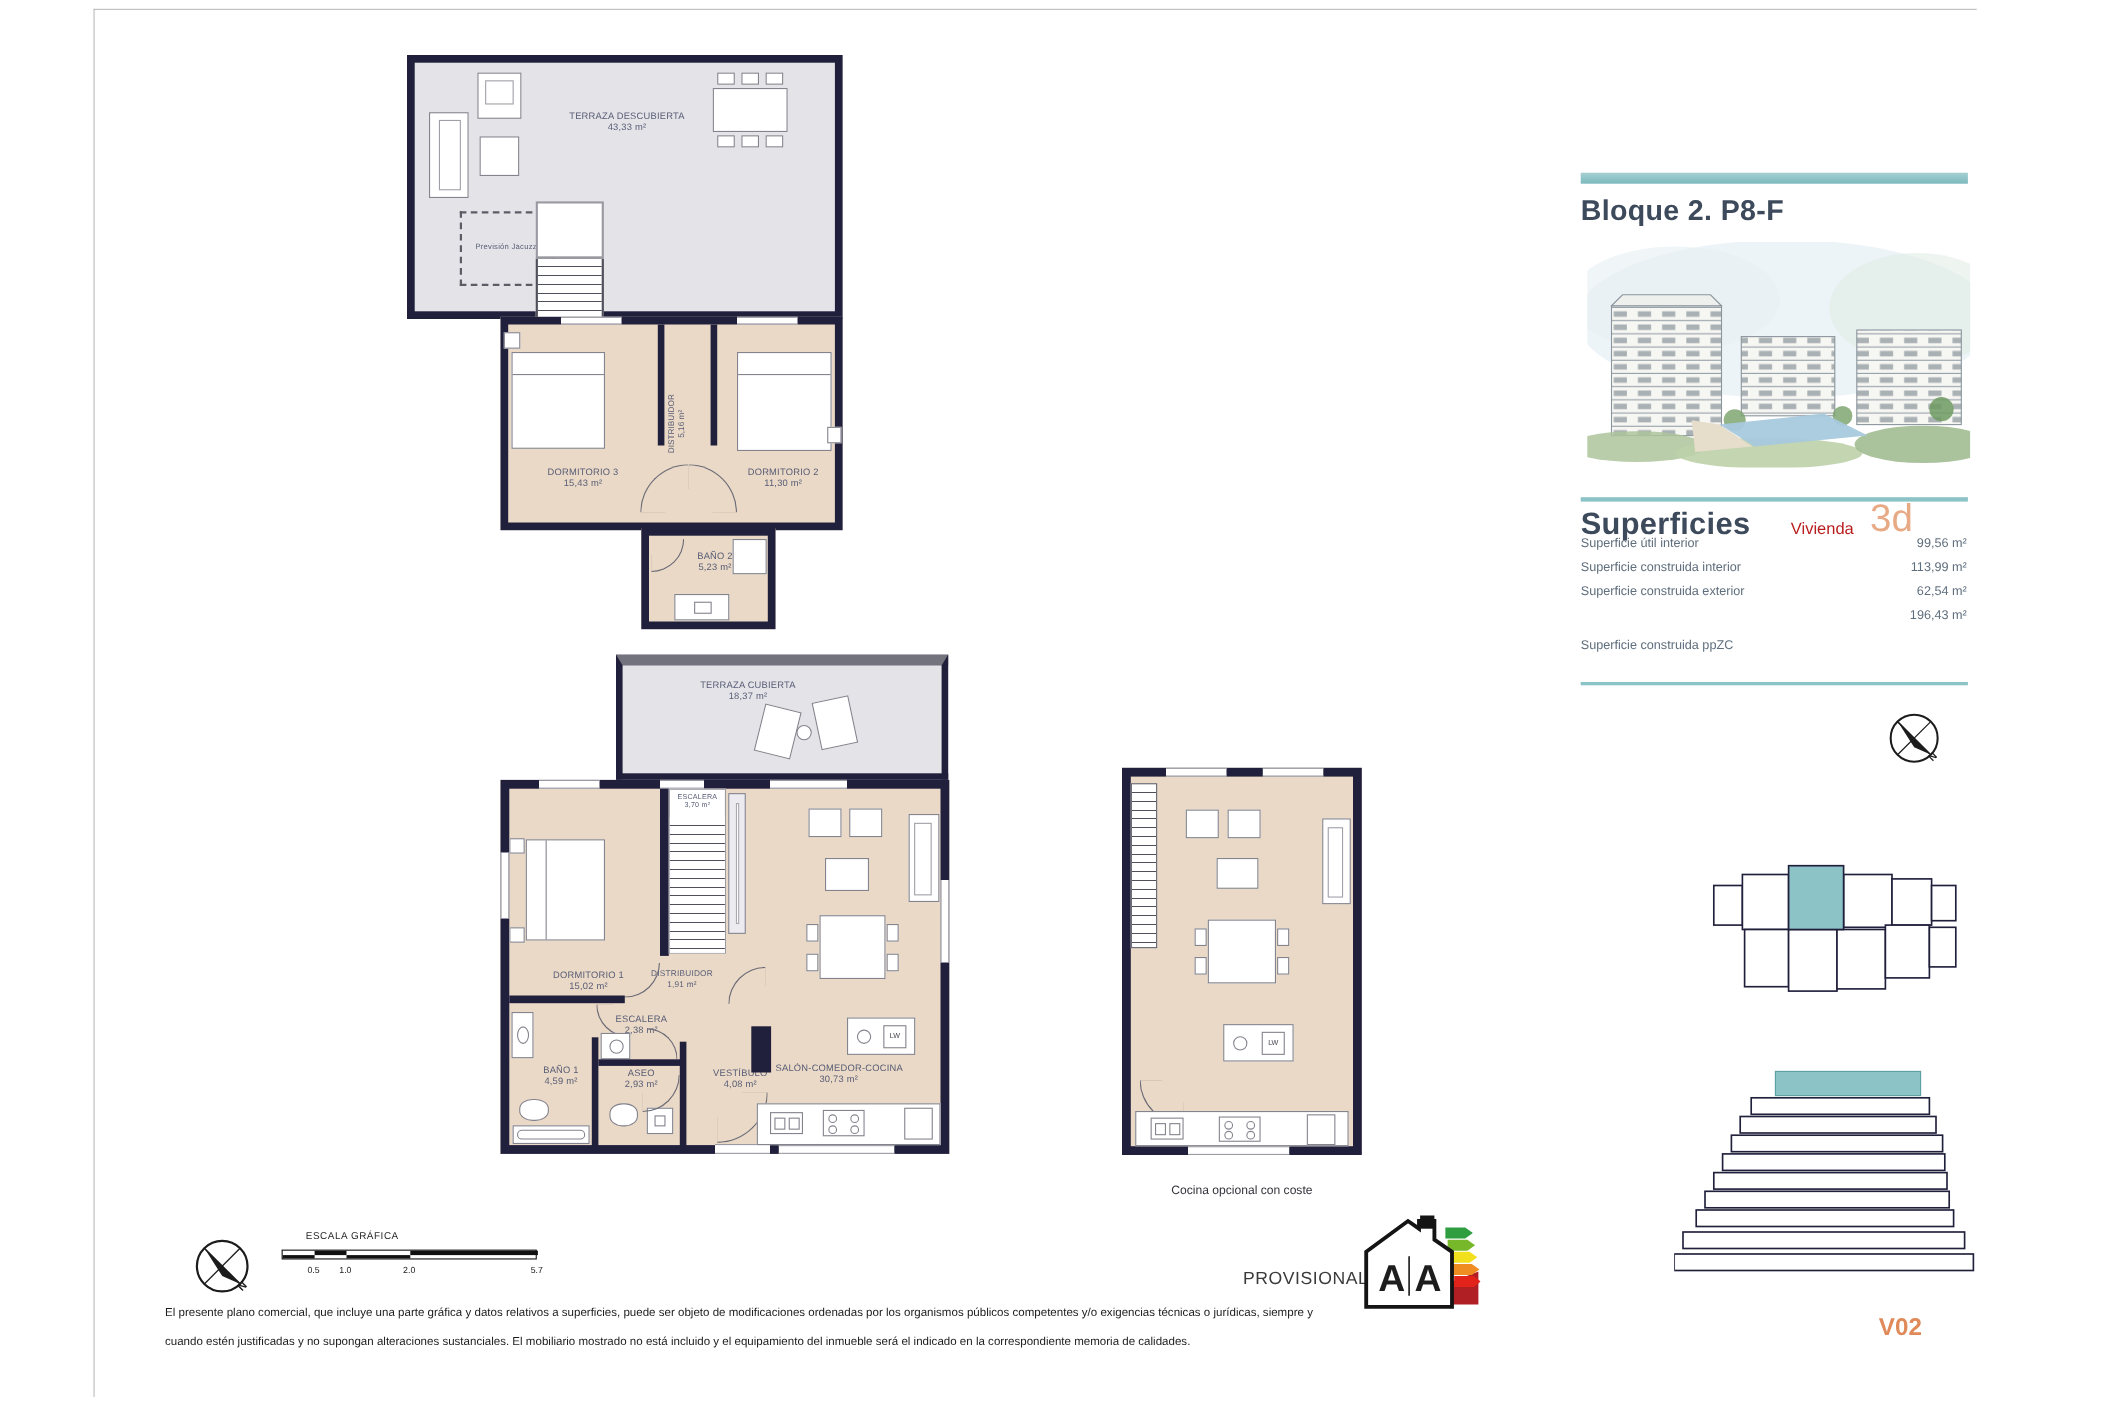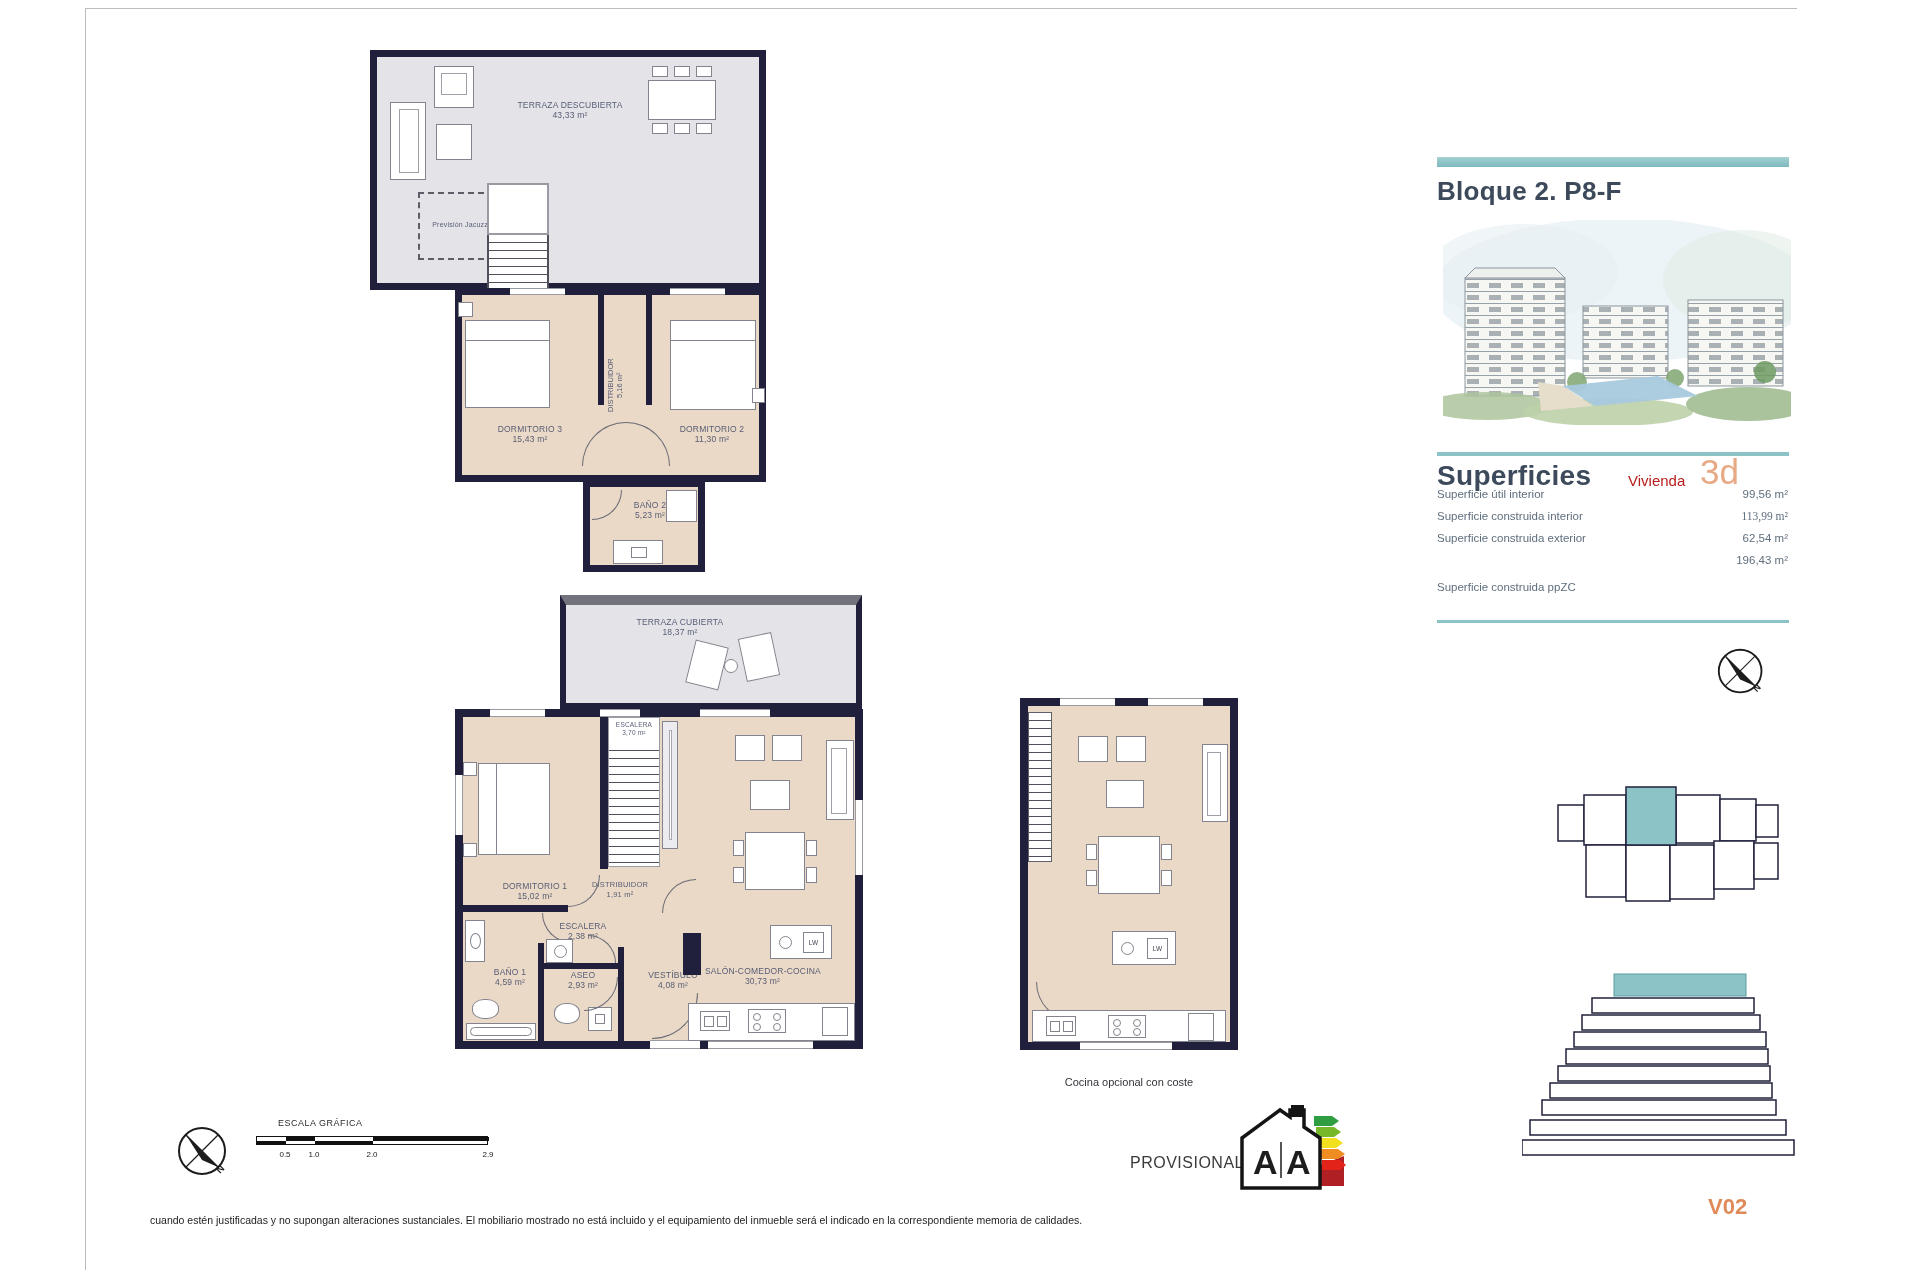--- a/index.html
+++ b/index.html
@@ -286,22 +286,23 @@
   <div class="abs" style="left:278px;top:1118px;font-size:9px;color:#2a2a2a;letter-spacing:.5px;">ESCALA GRÁFICA</div>
   <div class="abs" style="left:256px;top:1136px;width:232px;height:9px;border:1px solid #111;background:#fff;">
     <div class="abs" style="left:29px;top:0;width:29px;height:3.5px;background:#111;"></div>
     <div class="abs" style="left:116px;top:0;width:116px;height:3.5px;background:#111;"></div>
     <div class="abs" style="left:0;top:3.5px;width:29px;height:3.5px;background:#111;"></div>
     <div class="abs" style="left:58px;top:3.5px;width:58px;height:3.5px;background:#111;"></div>
   </div>
   <div class="abs" style="left:285px;top:1150px;font-size:8px;color:#222;transform:translateX(-50%);">0.5</div>
   <div class="abs" style="left:314px;top:1150px;font-size:8px;color:#222;transform:translateX(-50%);">1.0</div>
   <div class="abs" style="left:372px;top:1150px;font-size:8px;color:#222;transform:translateX(-50%);">2.0</div>
-  <div class="abs" style="left:488px;top:1150px;font-size:8px;color:#222;transform:translateX(-50%);">2.9</div>
-
+  <div class="abs" style="left:488px;top:1150px;font-size:8px;color:#222;transform:translateX(-50%);">5.7</div>
+
+  <div class="disc" style="left:150px;top:1186px;">El presente plano comercial, que incluye una parte gráfica y datos relativos a superficies, puede ser objeto de modificaciones ordenadas por los organismos públicos competentes y/o exigencias técnicas o jurídicas, siempre y</div>
   <div class="disc" style="left:150px;top:1213px;">cuando estén justificadas y no supongan alteraciones sustanciales. El mobiliario mostrado no está incluido y el equipamiento del inmueble será el indicado en la correspondiente memoria de calidades.</div>
 
   <div class="abs" style="left:1130px;top:1154px;font-size:16px;color:#3a3a3a;letter-spacing:.5px;text-align:center;">PROVISIONAL</div>
 
   <svg class="abs" style="left:1236px;top:1100px;" width="110" height="95" viewBox="0 0 110 95">
     <polygon points="82,66 108,56 108,86 82,86" fill="#b01f24"></polygon>
     <polygon points="78,16 96,16 103,21 96,26 78,26" fill="#2e9e41"></polygon>
     <polygon points="80,27 98,27 105,32 98,37 80,37" fill="#76b82a"></polygon>
     <polygon points="82,38 100,38 107,43 100,48 82,48" fill="#f2df1d"></polygon>
     <polygon points="84,49 102,49 109,54 102,59 84,59" fill="#ef8c22"></polygon>
@@ -342,21 +343,21 @@
   </svg>
 
   <div class="tealline" style="left:1437px;top:452px;width:352px;"></div>
   <div class="h-title" style="left:1437px;top:460px;font-size:28px;">Superficies</div>
   <div class="abs" style="left:1628px;top:472px;font-size:15px;color:#b91c1c;">Vivienda</div>
   <div class="abs" style="left:1700px;top:452px;font-size:35px;color:#e7aa85;">3d</div>
 
   <div class="srow-l" style="left:1437px;top:488px;">Superficie útil interior</div>
   <div class="srow-v" style="left:1600px;top:488px;text-align:right;">99,56 m²</div>
   <div class="srow-l" style="left:1437px;top:510px;">Superficie construida interior</div>
-  <div class="srow-v" style="left:1600px;top:510px;font-family:Liberation Serif, serif;">113,99 m²</div>
+  <div class="srow-v" style="left:1600px;top:510px;">113,99 m²</div>
   <div class="srow-l" style="left:1437px;top:532px;">Superficie construida exterior</div>
   <div class="srow-v" style="left:1600px;top:532px;">62,54 m²</div>
   <div class="srow-l" style="left:1437px;top:554px;margin-top:27px;">Superficie construida ppZC</div>
   <div class="srow-v" style="left:1600px;top:554px;">196,43 m²</div>
 
   <div class="tealline" style="left:1437px;top:620px;width:352px;height:3px;"></div>
 
   <svg class="abs" style="left:1716px;top:646px;" width="52" height="52" viewBox="0 0 56 56">
     <circle cx="26" cy="27" r="23" fill="none" stroke="#1c1c1c" stroke-width="2"></circle>
     <line x1="10" y1="11" x2="42" y2="43" stroke="#1c1c1c" stroke-width="1.5"></line>

